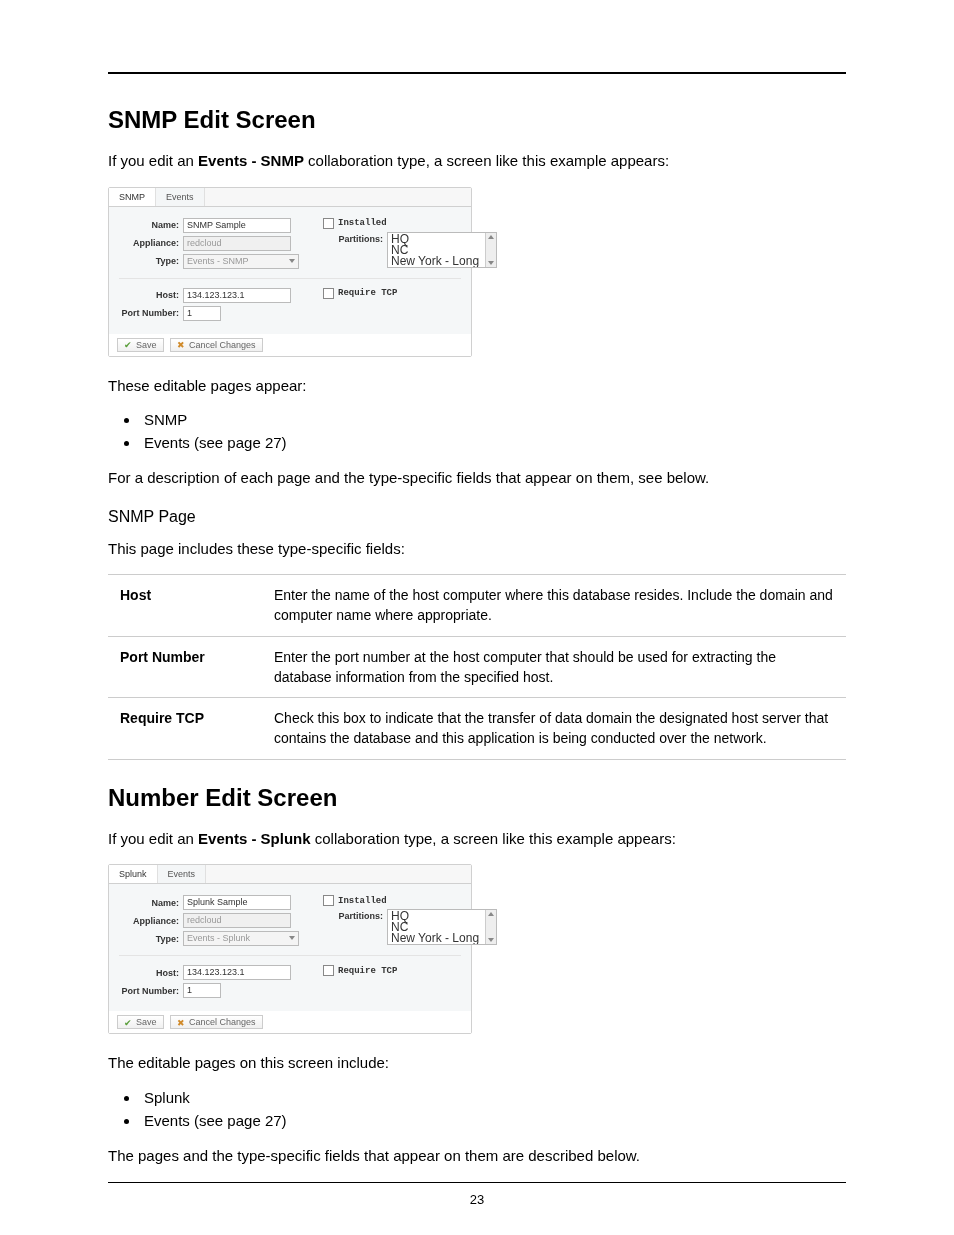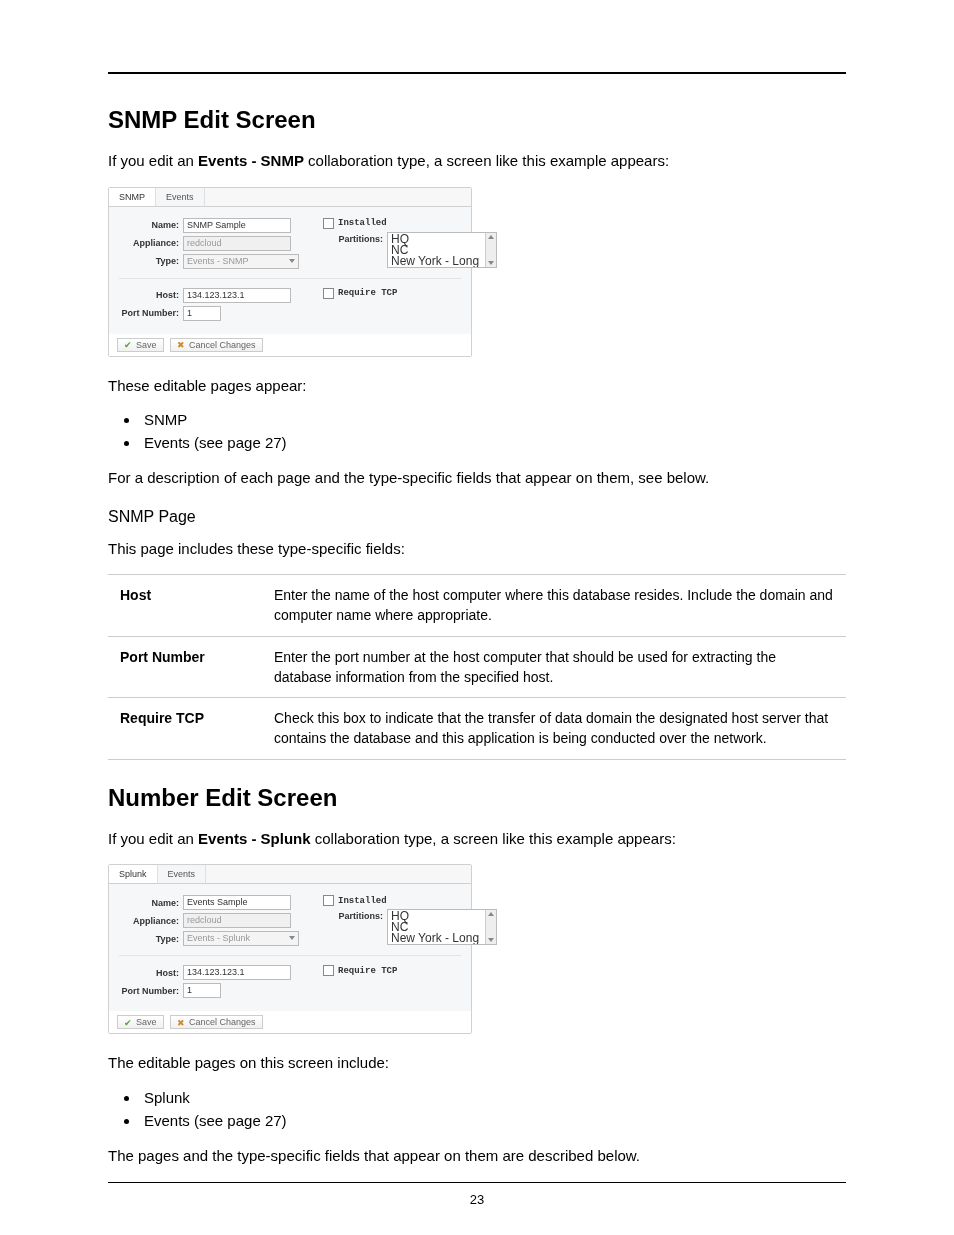--- a/index.html
+++ b/index.html
@@ -377,21 +377,21 @@
   <div class="mock">
     <div class="tabs">
       <div class="tab">Splunk</div>
       <div class="tab inactive">Events</div>
     </div>
     <div class="body">
       <div class="row">
         <div class="leftcol">
           <div class="frow">
             <div class="flabel">Name:</div>
-            <div class="finput">Events Sample</div>
+            <div class="finput">Splunk Sample</div>
           </div>
           <div class="frow">
             <div class="flabel">Appliance:</div>
             <div class="finput disabled">redcloud</div>
           </div>
           <div class="frow">
             <div class="flabel">Type:</div>
             <div class="sel">Events - Splunk</div>
           </div>
         </div>

